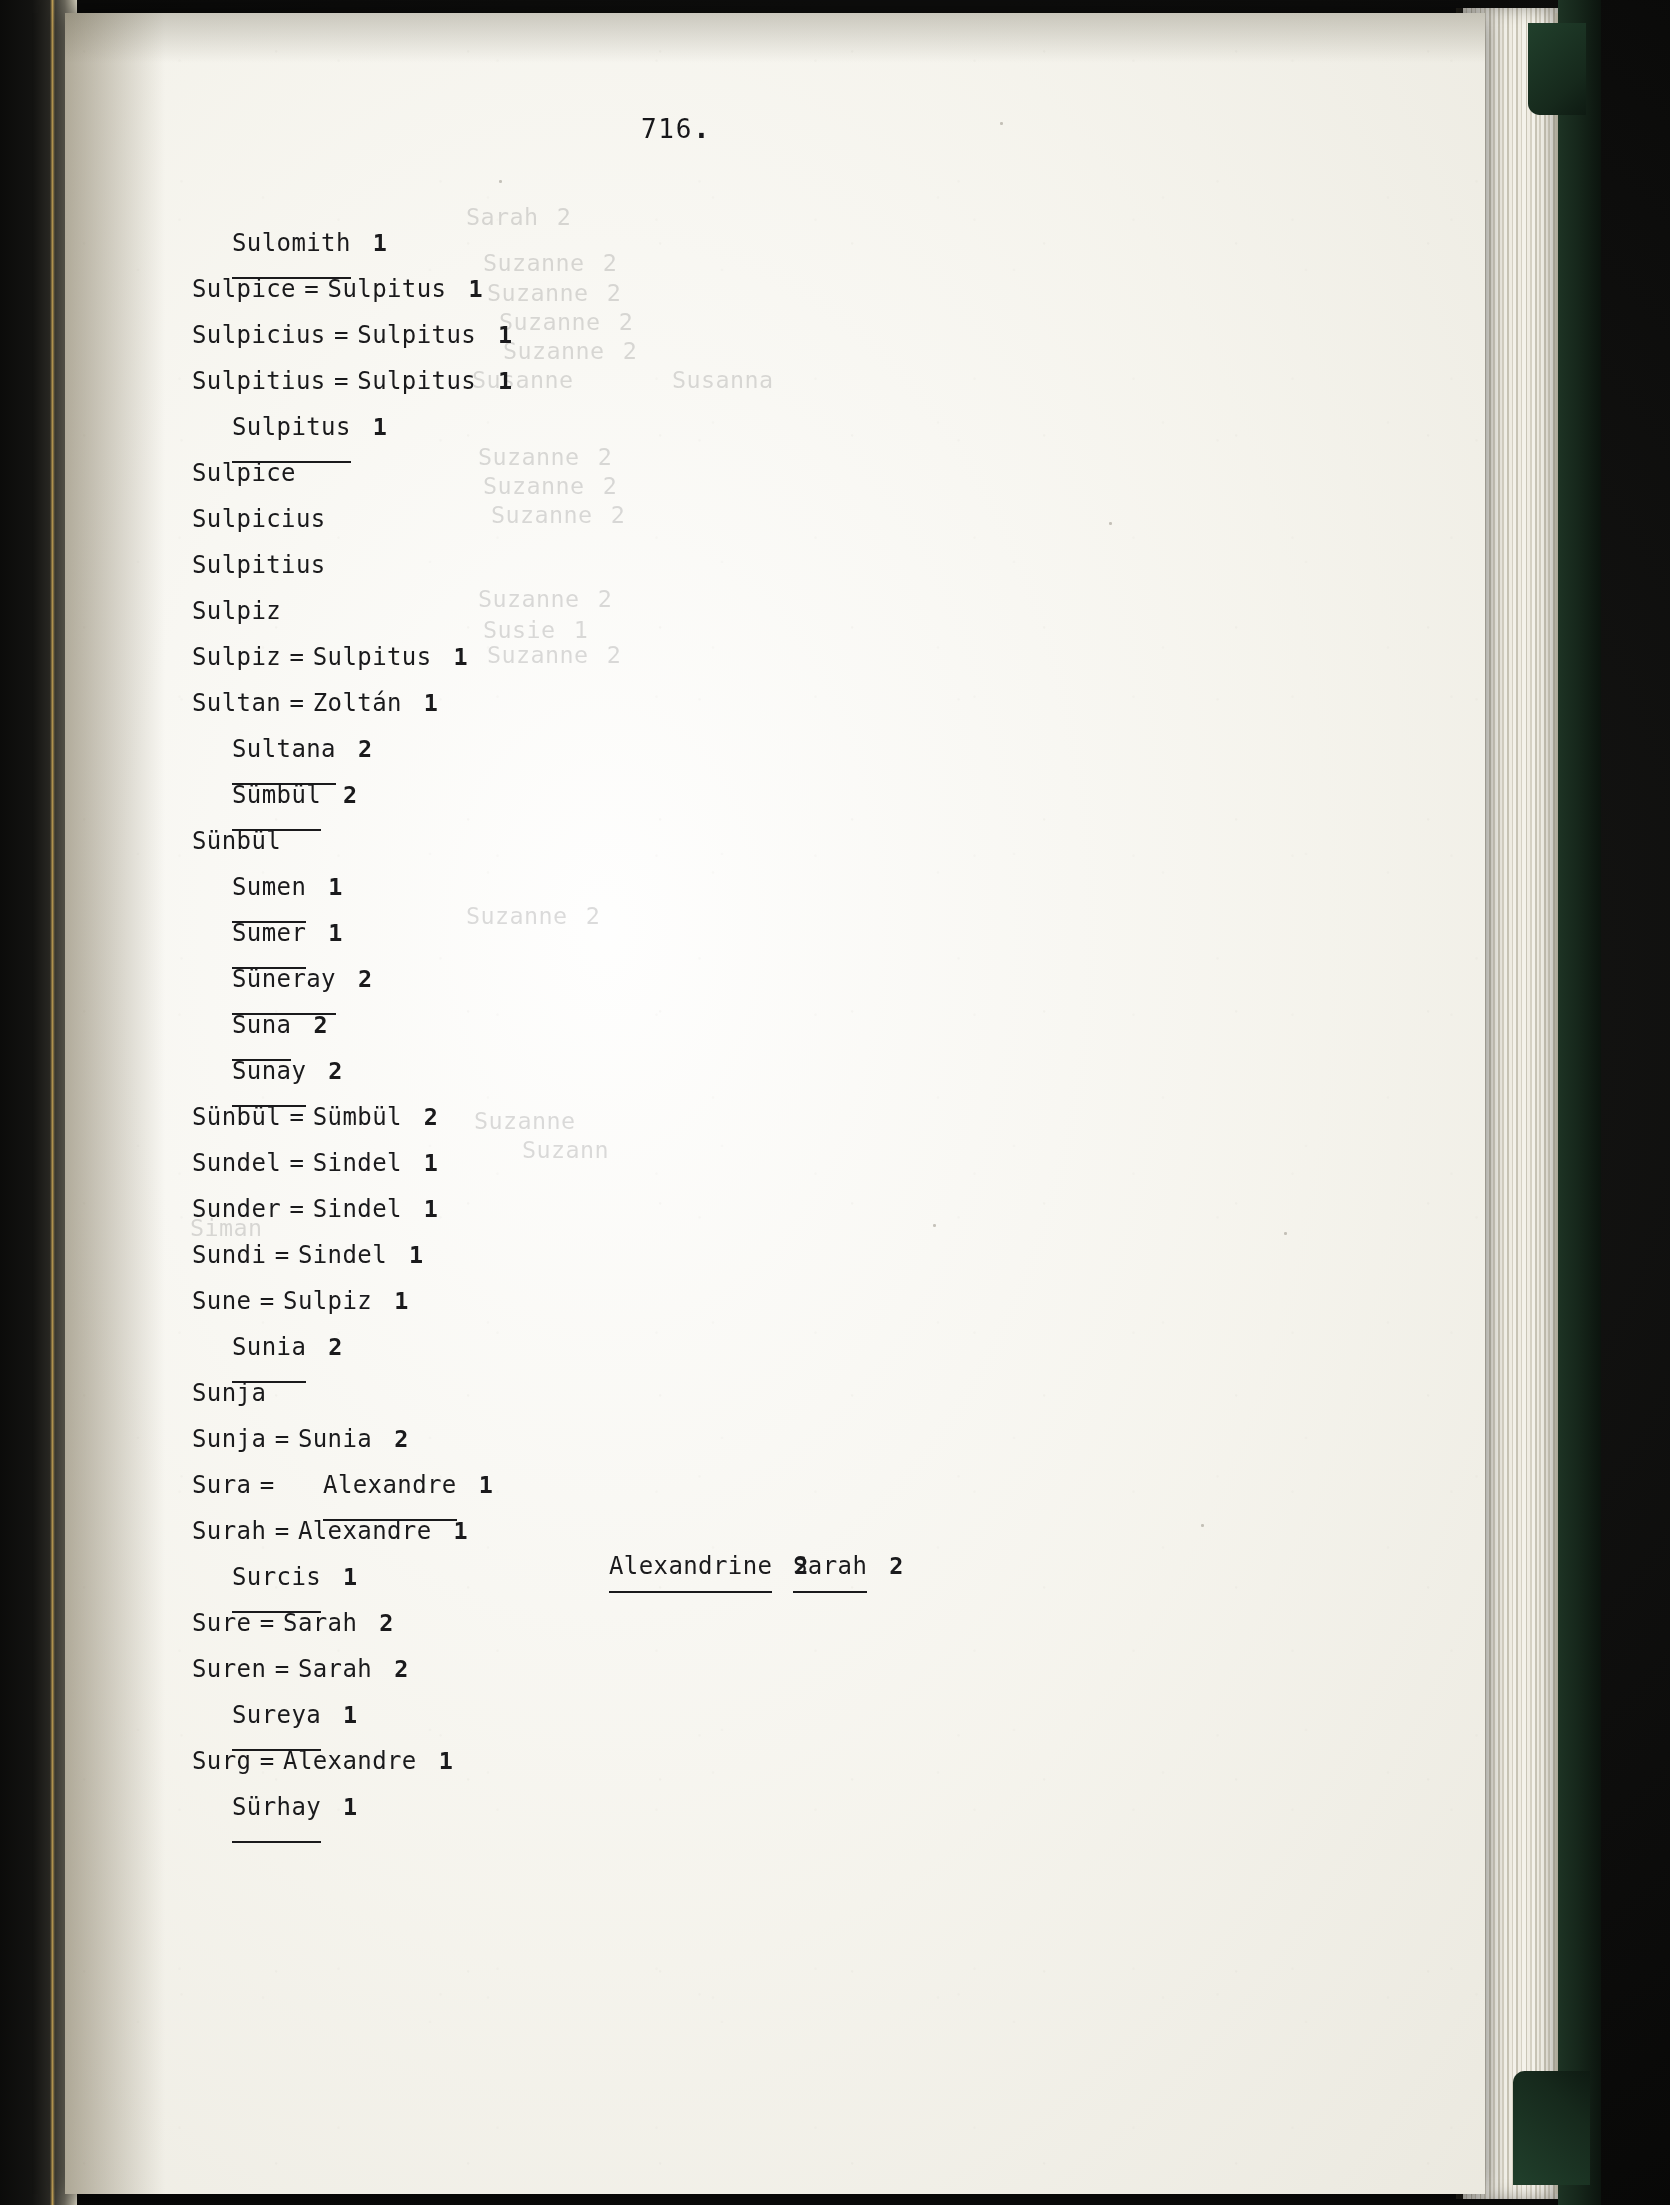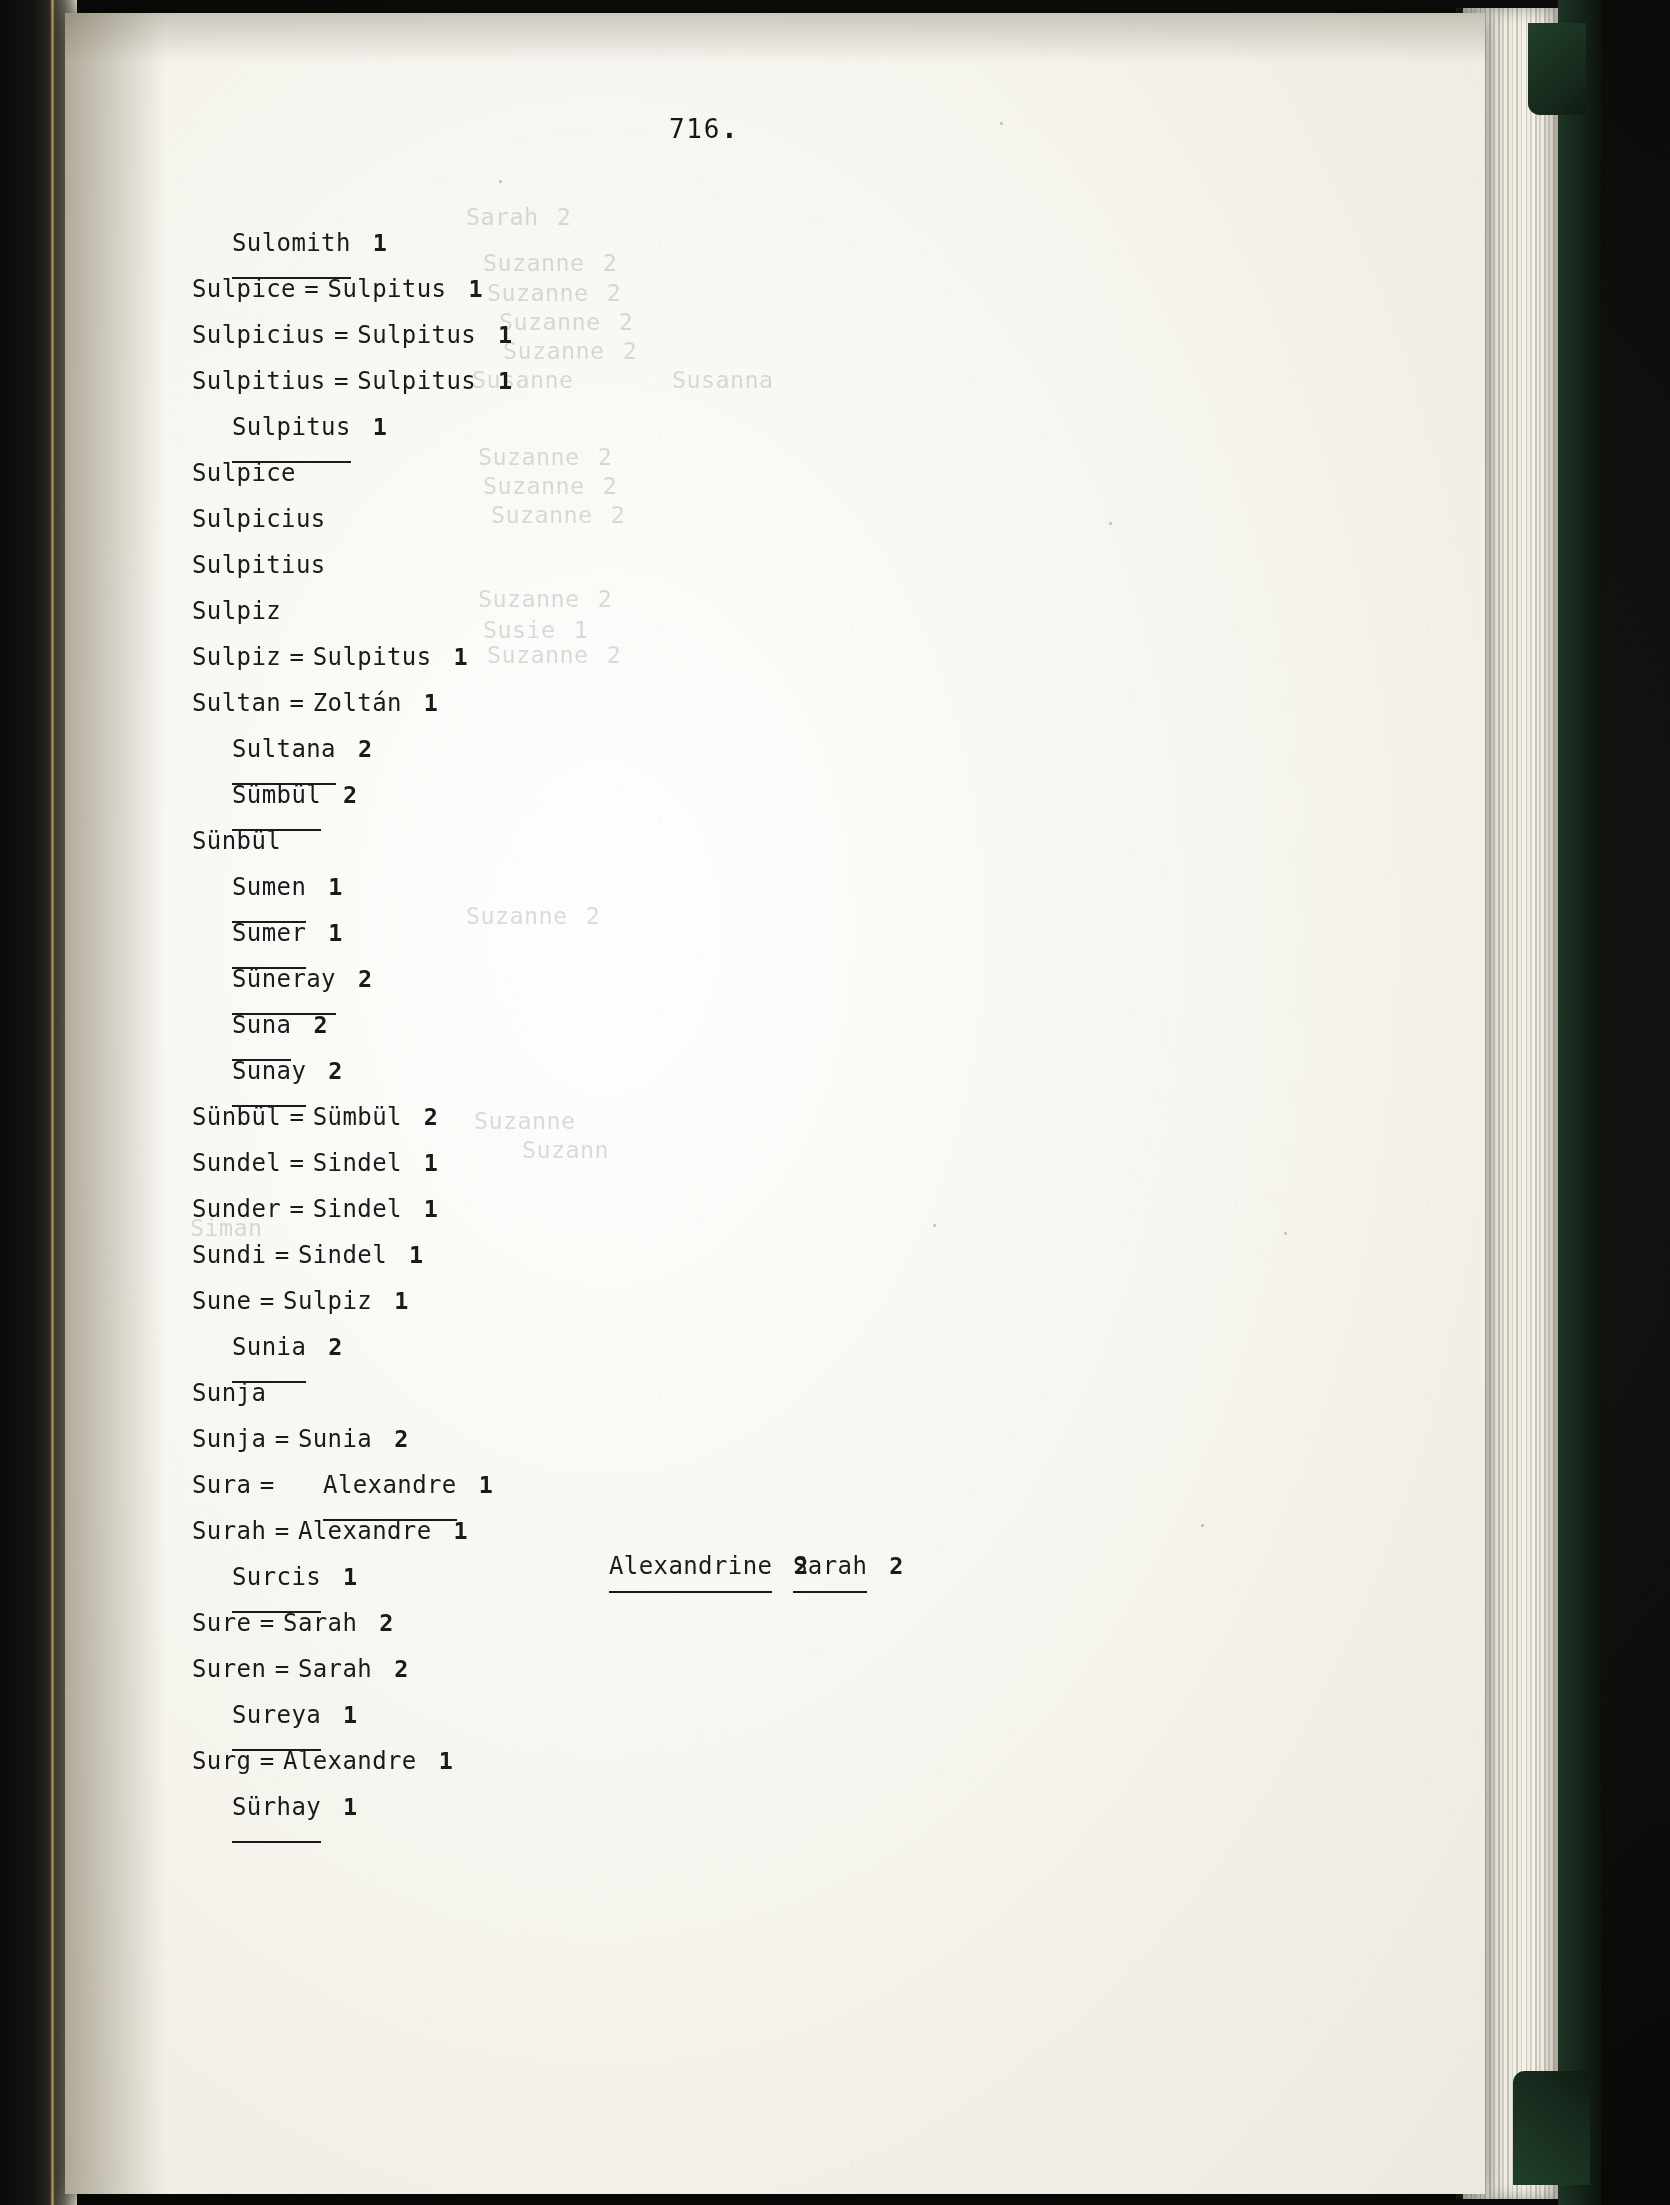--- a/index.html
+++ b/index.html
@@ -141,21 +141,20 @@
   }
 
   
   .folio {
     position: absolute;
     left: 576px;
     top: 99px;
     font-size: 26px;
     letter-spacing: 1.7px;
     color: #17171a;
-    margin-left: 28px;
   }
   .folio .dot {
     font-weight: bold;
     font-size: 28px;
   }
 
   .entries {
     position: absolute;
     left: 127px;
     top: 207px;

